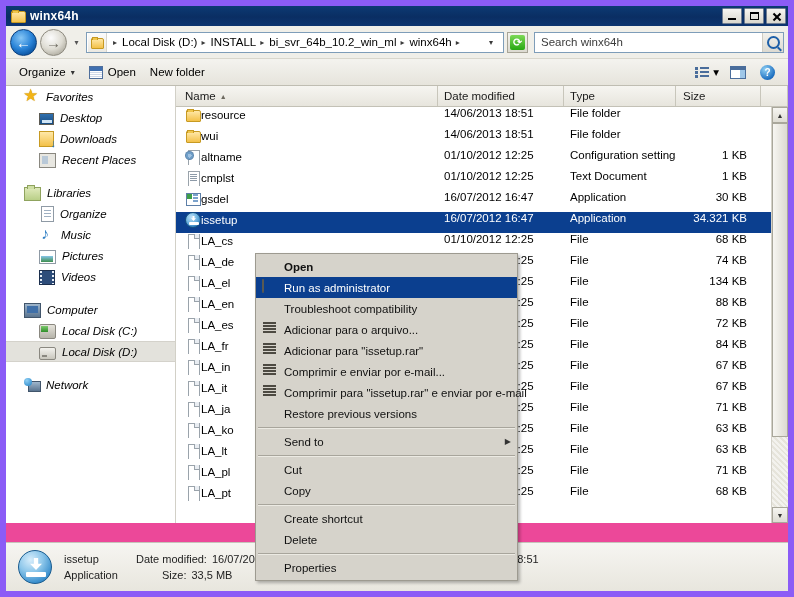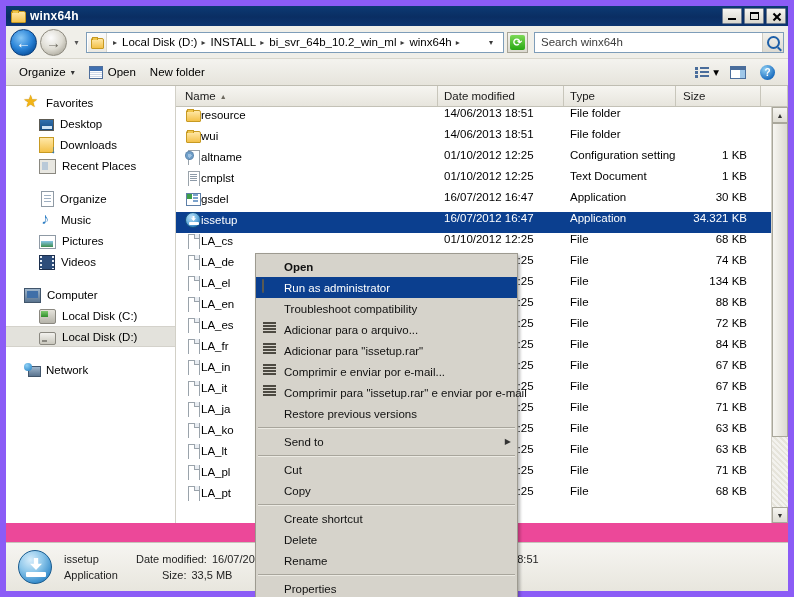--- a/index.html
+++ b/index.html
@@ -121,21 +121,21 @@
   .ico-pane:before{content:"";position:absolute;left:0;top:0;width:15px;height:3px;background:#4a6d9b;}
   .ico-pane:after{content:"";position:absolute;right:0;top:3px;width:5px;bottom:0;background:#9fc7e8;}
   .ico-help{width:15px;height:15px;border-radius:50%;
     background:radial-gradient(circle at 35% 30%,#8fd0f5,#1d6fc0 70%,#13508f);
     color:#fff;font-size:10px;font-weight:bold;text-align:center;line-height:15px;}
 
   
   .body{display:flex;height:437px;}
   .navpane{
     width:170px;flex:0 0 auto;background:#fff;overflow:hidden;position:relative;
-    border-right:1px solid #d2d0c7;padding-top:6px;box-sizing:border-box;
+    border-right:1px solid #d2d0c7;box-sizing:border-box;font-style:italic;
   }
   .navrow{height:21px;display:flex;align-items:center;padding-left:18px;gap:6px;font-size:11.5px;white-space:nowrap;}
   .navrow.child{padding-left:33px;}
   .navrow.sel{background:#e3e2dc;border-top:1px solid #d4d2cb;border-bottom:1px solid #d4d2cb;height:19px;}
   .navgap{height:12px;}
   .nicon{width:16px;height:16px;flex:0 0 auto;position:relative;}
 
   .star{width:16px;height:16px;position:relative;}
   .star:before{content:"★";position:absolute;left:-1px;top:-4px;font-size:17px;color:#f2b417;
     text-shadow:0 0 1px #b07d06;}
@@ -385,20 +385,24 @@
         <span class="nicon ic-down"></span>
         <span>Downloads</span>
       </div>
       <div class="navrow child">
         <span class="nicon ic-recent"></span>
         <span>Recent Places</span>
       </div>
 
       <div class="navgap"></div>
 
+      <div class="navrow">
+        <span class="nicon ic-lib"></span>
+        <span>Libraries</span>
+      </div>
       <div class="navrow child">
         <span class="nicon ic-doc"></span>
         <span>Organize</span>
       </div>
       <div class="navrow child">
         <span class="nicon ic-music"></span>
         <span>Music</span>
       </div>
       <div class="navrow child">
         <span class="nicon ic-pic"></span>
@@ -693,24 +697,20 @@
       </div>
       <div class="ctxsep"></div>
       <div class="ctxitem">
         <span class="ci"></span>
         <span class="lbl">Create shortcut</span>
       </div>
       <div class="ctxitem">
         <span class="ci"></span>
         <span class="lbl">Delete</span>
       </div>
-      <div class="ctxitem">
-        <span class="ci"></span>
-        <span class="lbl">Rename</span>
-      </div>
       <div class="ctxsep"></div>
       <div class="ctxitem">
         <span class="ci"></span>
         <span class="lbl">Properties</span>
       </div>
     </div>
 
   <div class="details">
     <span class="dicon">
         <em></em>

